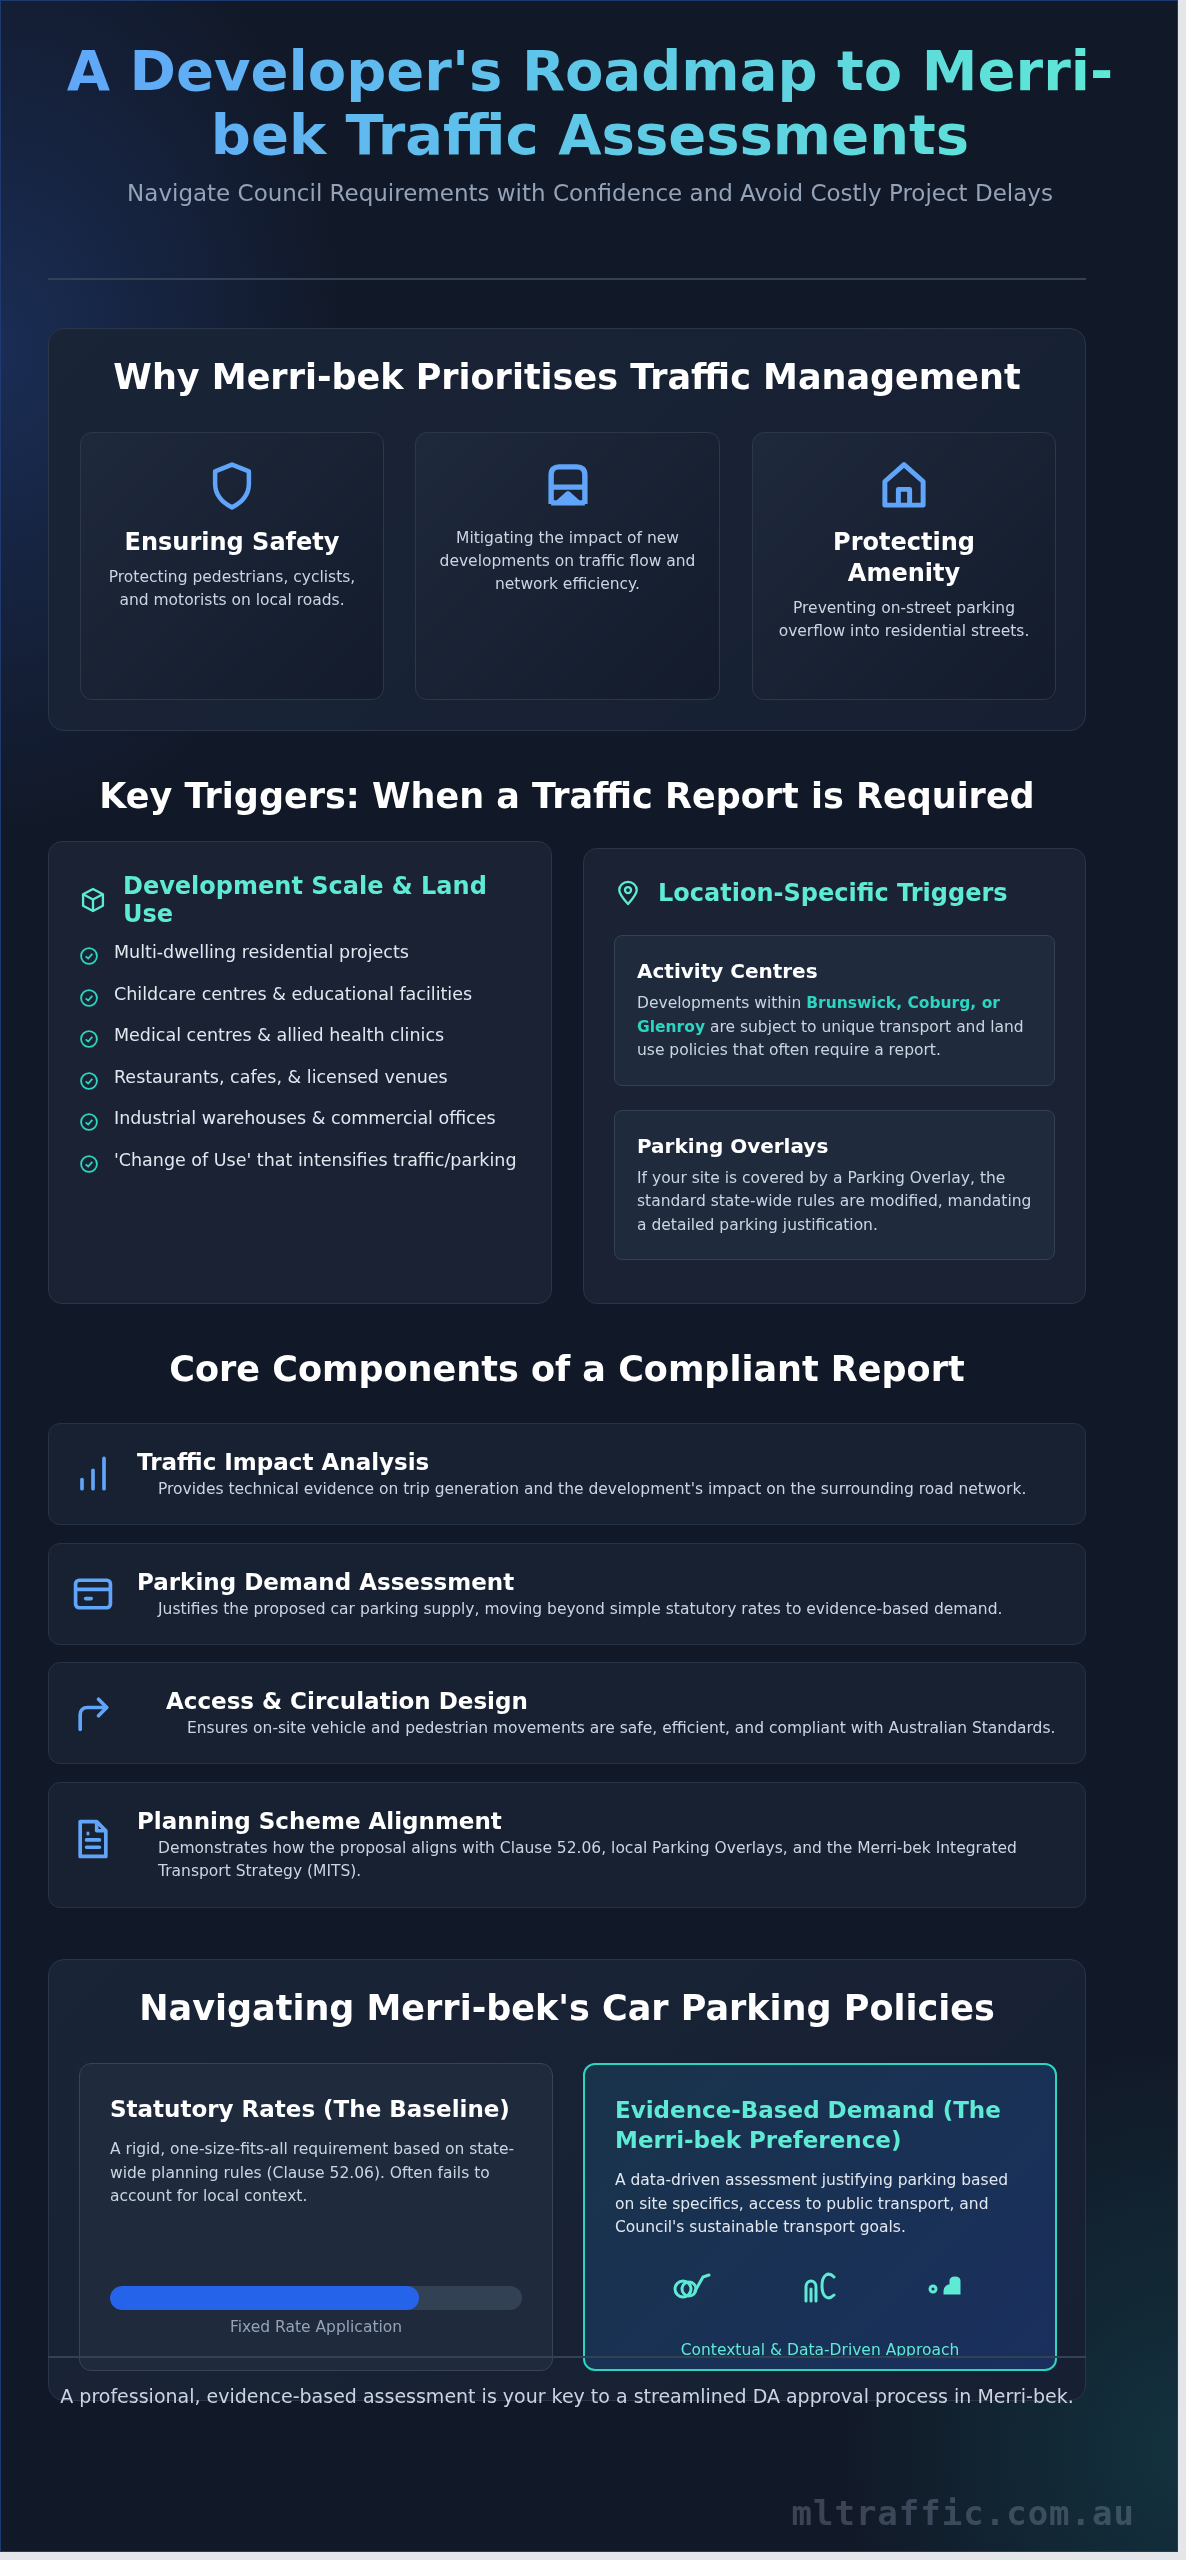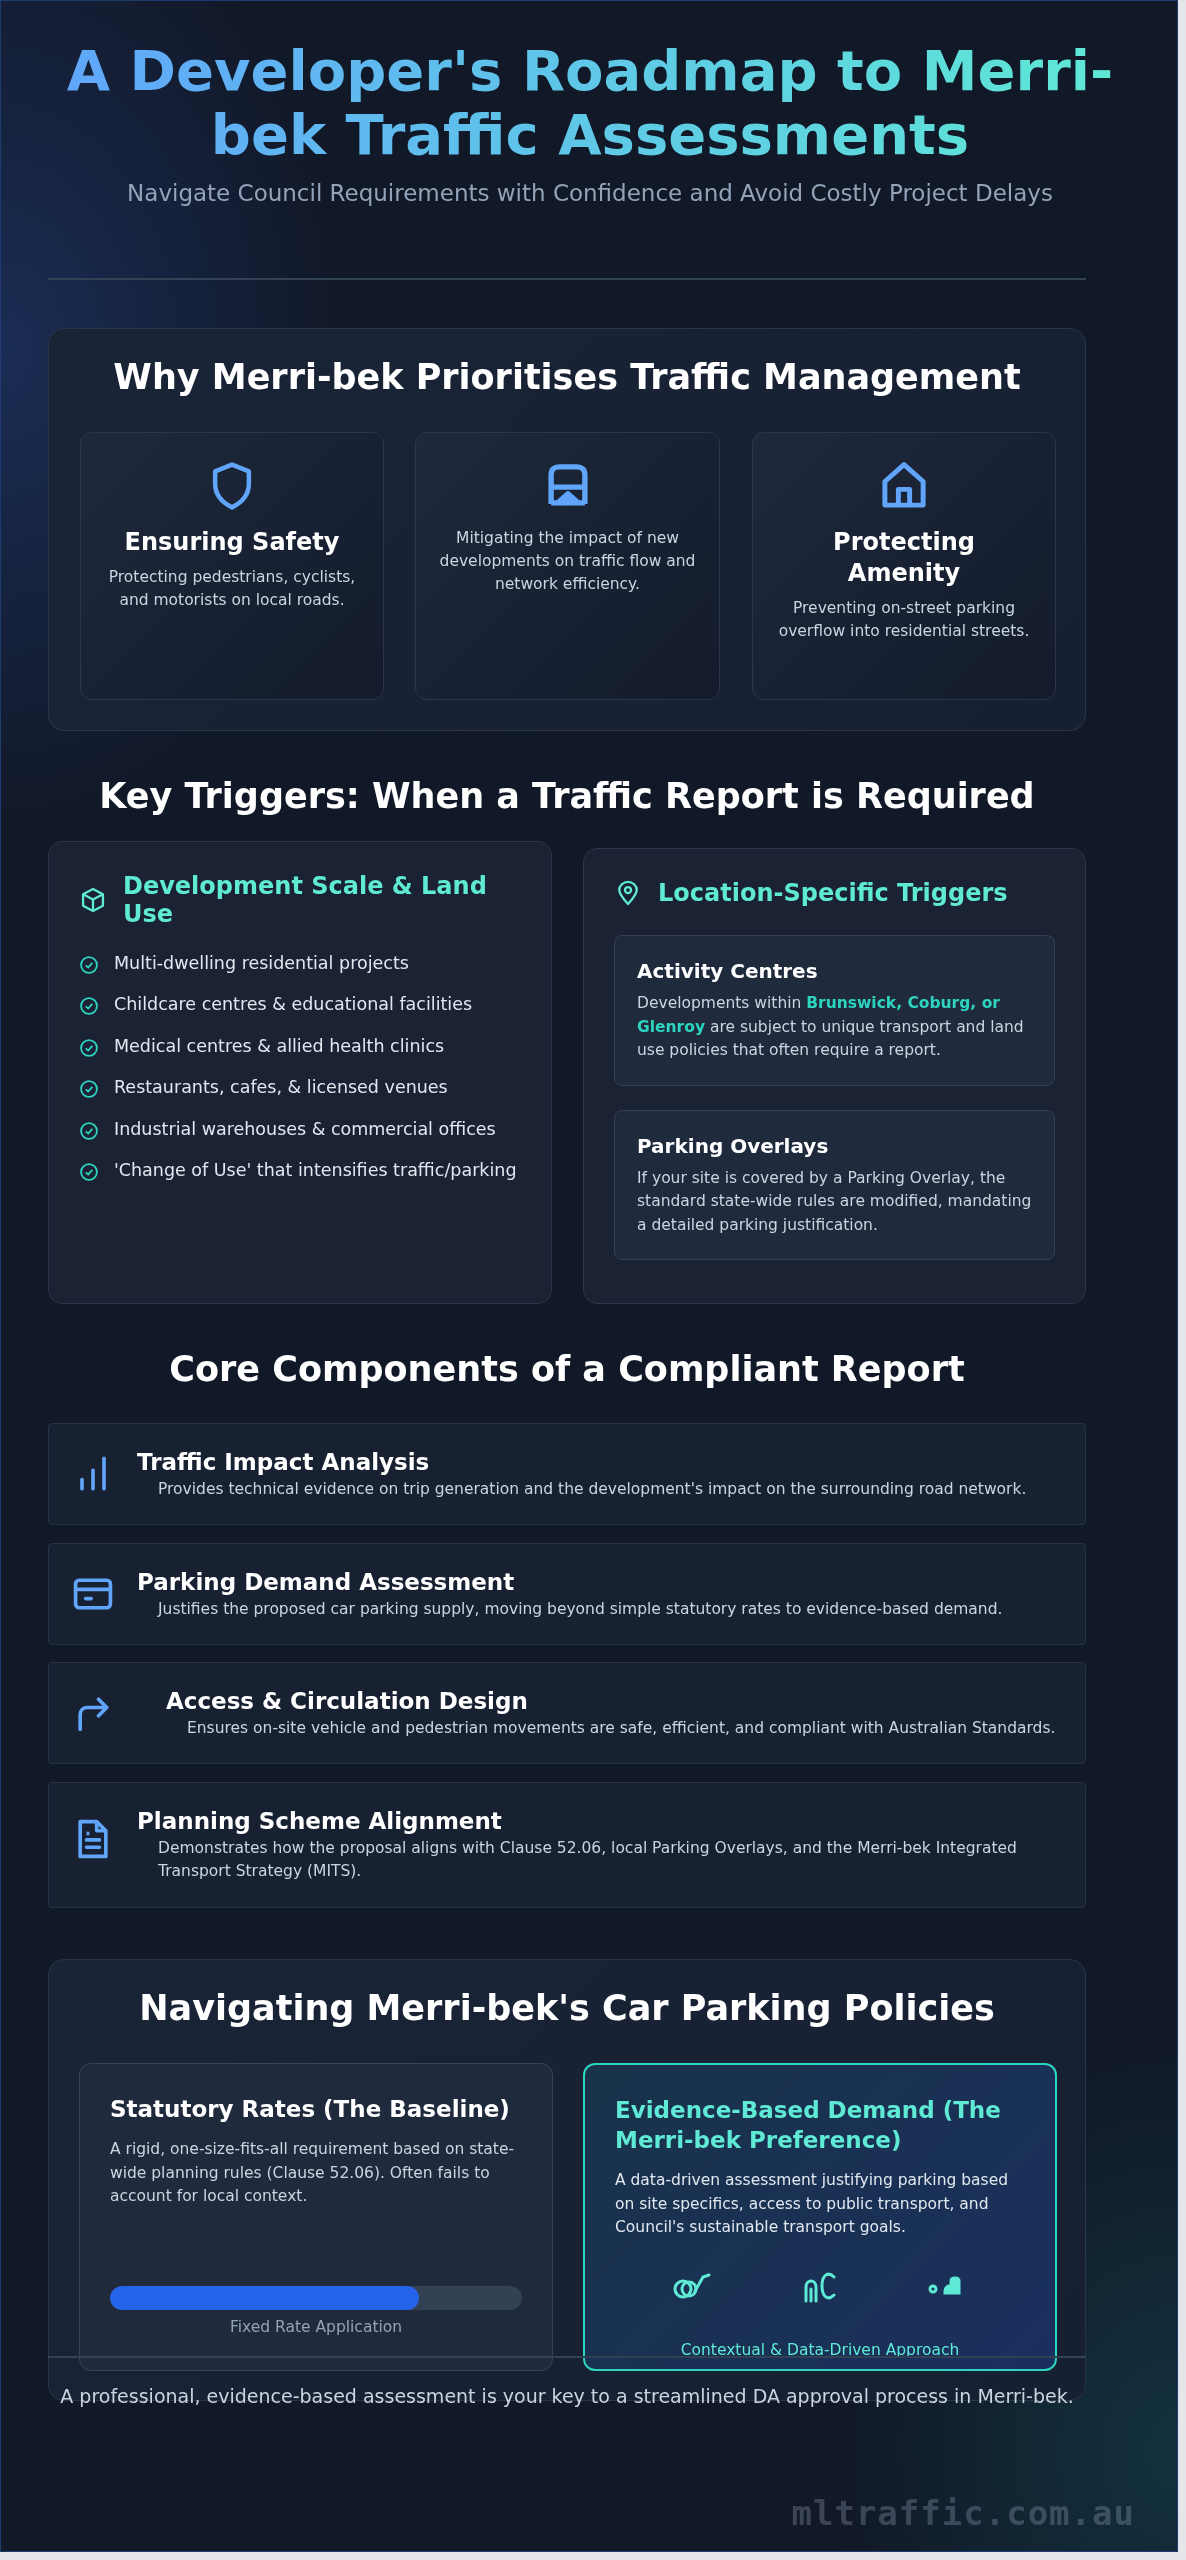--- a/index.html
+++ b/index.html
@@ -33,28 +33,28 @@
     background: linear-gradient(135deg, #1e293b 0%, #131b2c 100%);
     text-align: center; padding: 26px 20px 0;
   }
   .why-card svg { width: 54px; height: 54px; display: block; margin: 0 auto 14px; }
   .why-card h3 { color: #ffffff; font-size: 24px; line-height: 31px; font-weight: bold; }
   .why-card p { color: #cbd5e1; font-size: 15.5px; line-height: 23px; margin-top: 8px; }
   .trig-card { border: 1px solid #2a3547; border-radius: 14px; background: #1a2234; }
   .trig-title { display: flex; align-items: center; color: #5eead4; font-size: 24px; font-weight: bold; }
   .trig-title svg { width: 28px; height: 28px; margin-right: 16px; flex: none; }
   .check-list { list-style: none; }
-  .check-list li { display: flex; align-items: center; color: #e2e8f0; font-size: 17.5px; height: 41.5px; }
+  .check-list li { display: flex; align-items: flex-start; color: #e2e8f0; font-size: 17.5px; height: 41.5px; }
   .check-list li svg { width: 20px; height: 20px; margin-right: 15px; flex: none; margin-top: 4px; }
   .loc-box { border: 1px solid #334155; border-radius: 8px; background: #1f2a3d; padding: 22px 22px; }
   .loc-box h4 { color: #ffffff; font-size: 20px; font-weight: bold; line-height: 26px; }
   .loc-box p { color: #cbd5e1; font-size: 15.5px; line-height: 23.5px; margin-top: 8px; }
   .loc-box .hl { color: #2dd4bf; font-weight: bold; }
   .comp-item {
-    border: 1px solid #263246; border-radius: 4px; background: #182132;
+    border: 1px solid #263246; border-radius: 12px; background: #182132;
     left: 47px; width: 1038px; display: flex; align-items: flex-start; padding: 0 0 0 22px;
   }
   .comp-item .ic { width: 44px; height: 44px; flex: none; margin-right: 22px; }
   .comp-item h3 { color: #ffffff; font-size: 23px; font-weight: bold; line-height: 28px; }
   .comp-item p { color: #cbd5e1; font-size: 15.5px; line-height: 23px; margin-top: 2px; margin-left: 21px; }
   .pk-card { border-radius: 12px; padding: 30px 30px; }
   .pk-left { border: 1px solid #374357; background: #1f2a3d; }
   .pk-right { border: 2px solid #2dd4bf; background: linear-gradient(135deg, #19334a 0%, #1a2f5e 100%); }
   .pk-card h3 { font-size: 23px; font-weight: bold; line-height: 30px; }
   .pk-card p { font-size: 15.5px; line-height: 23.5px; margin-top: 14px; }

